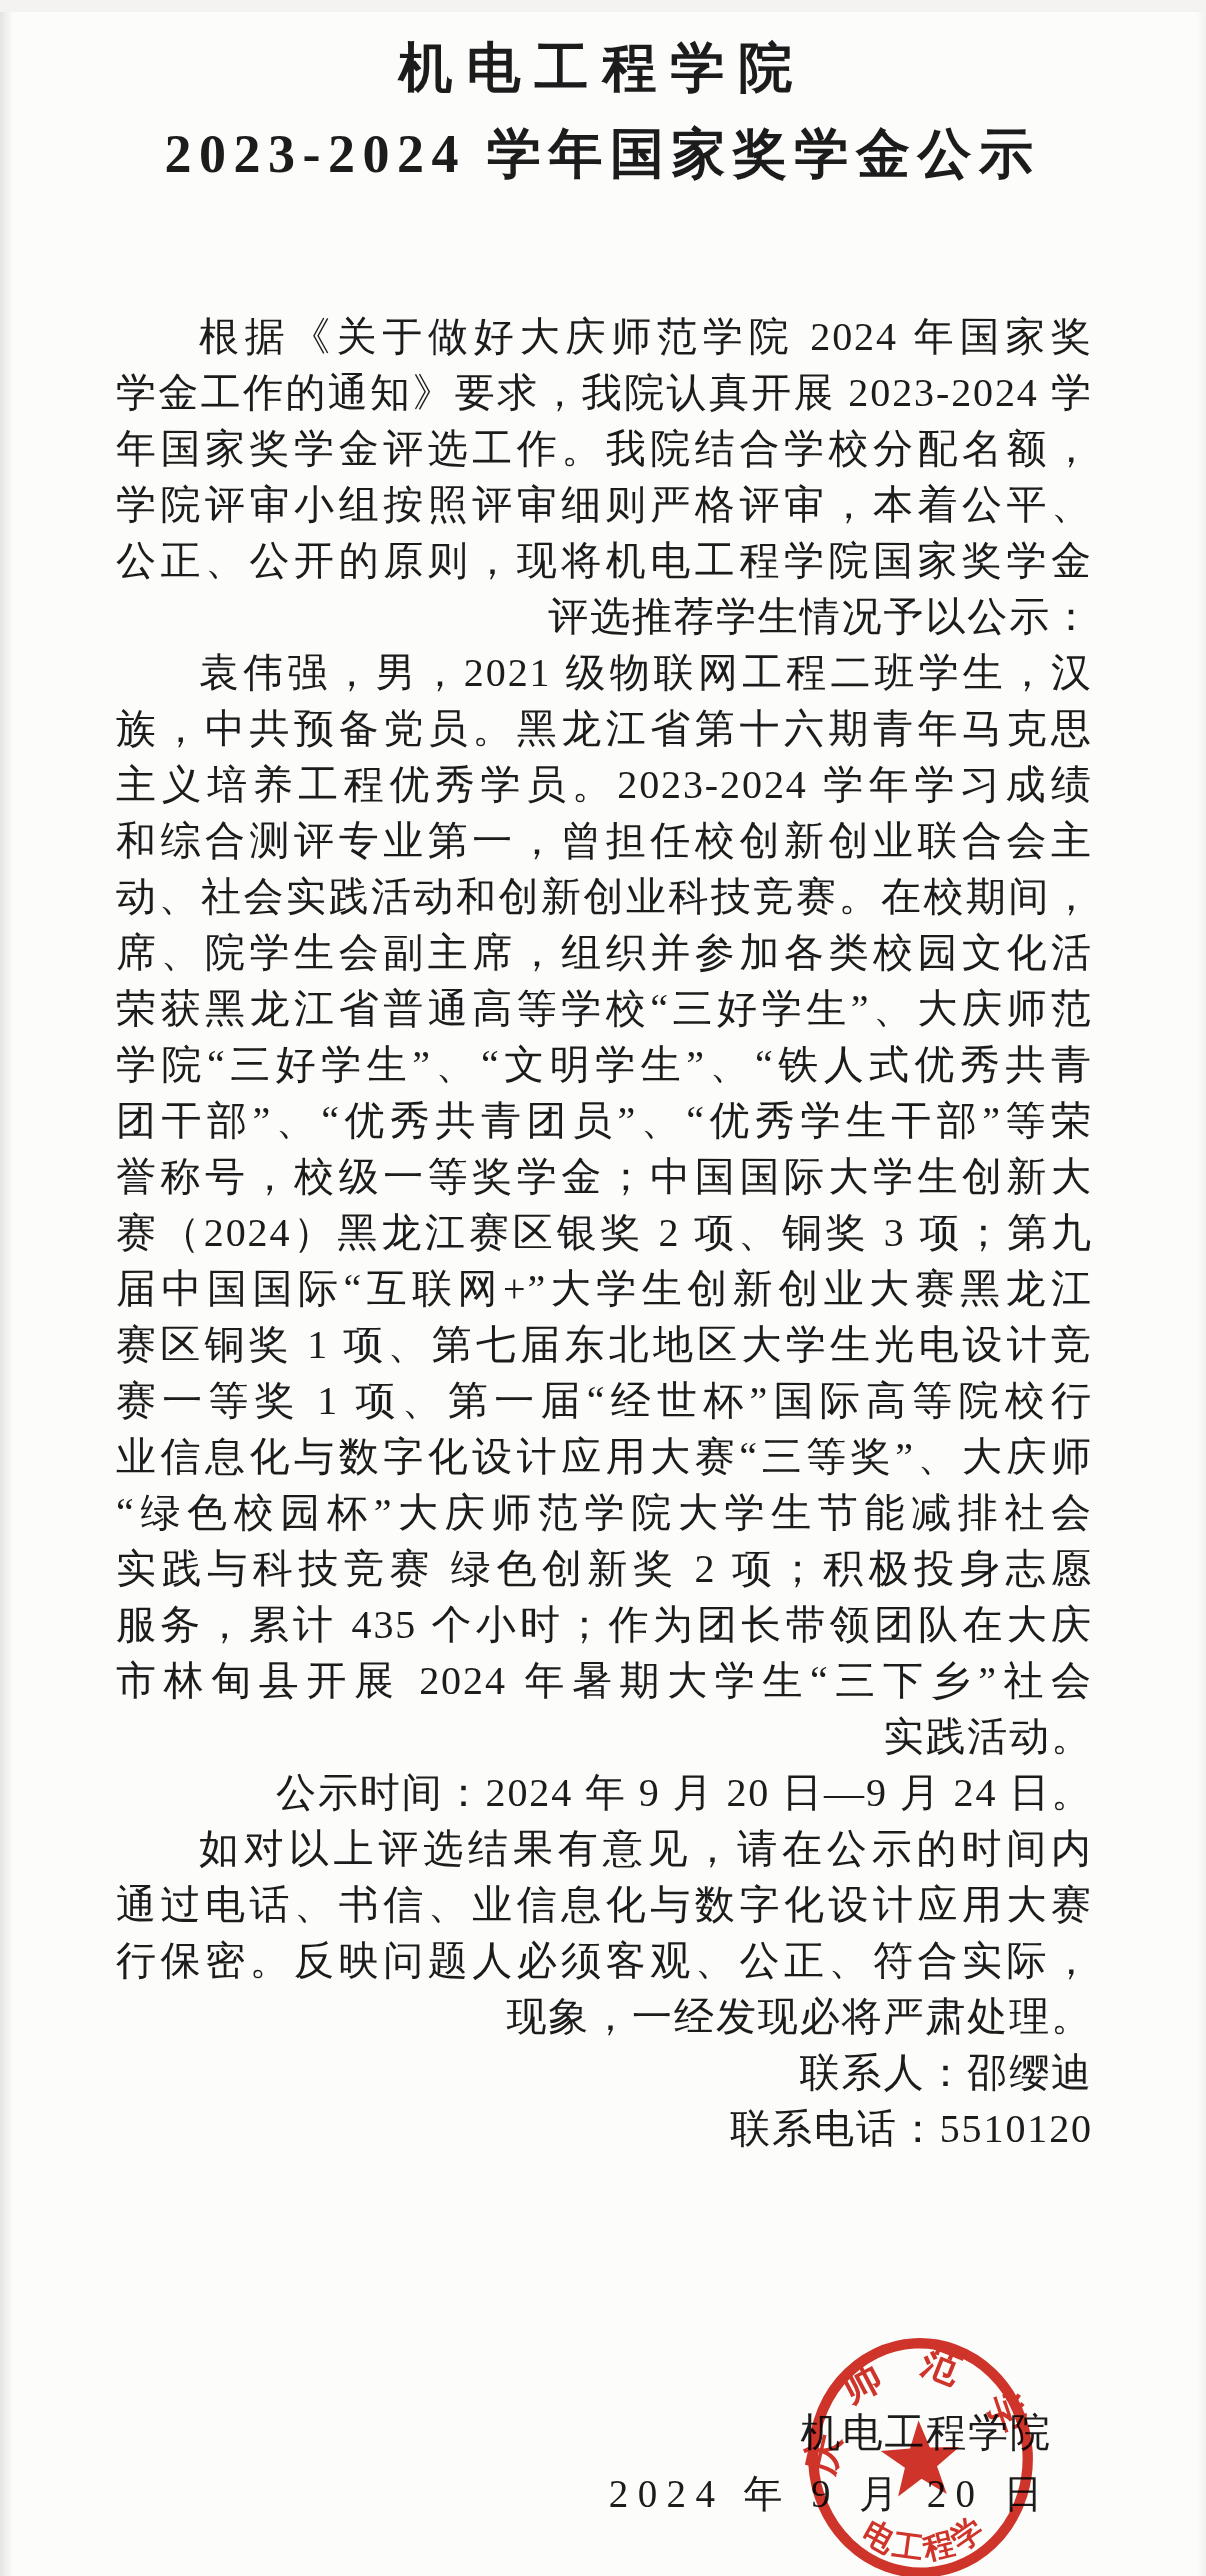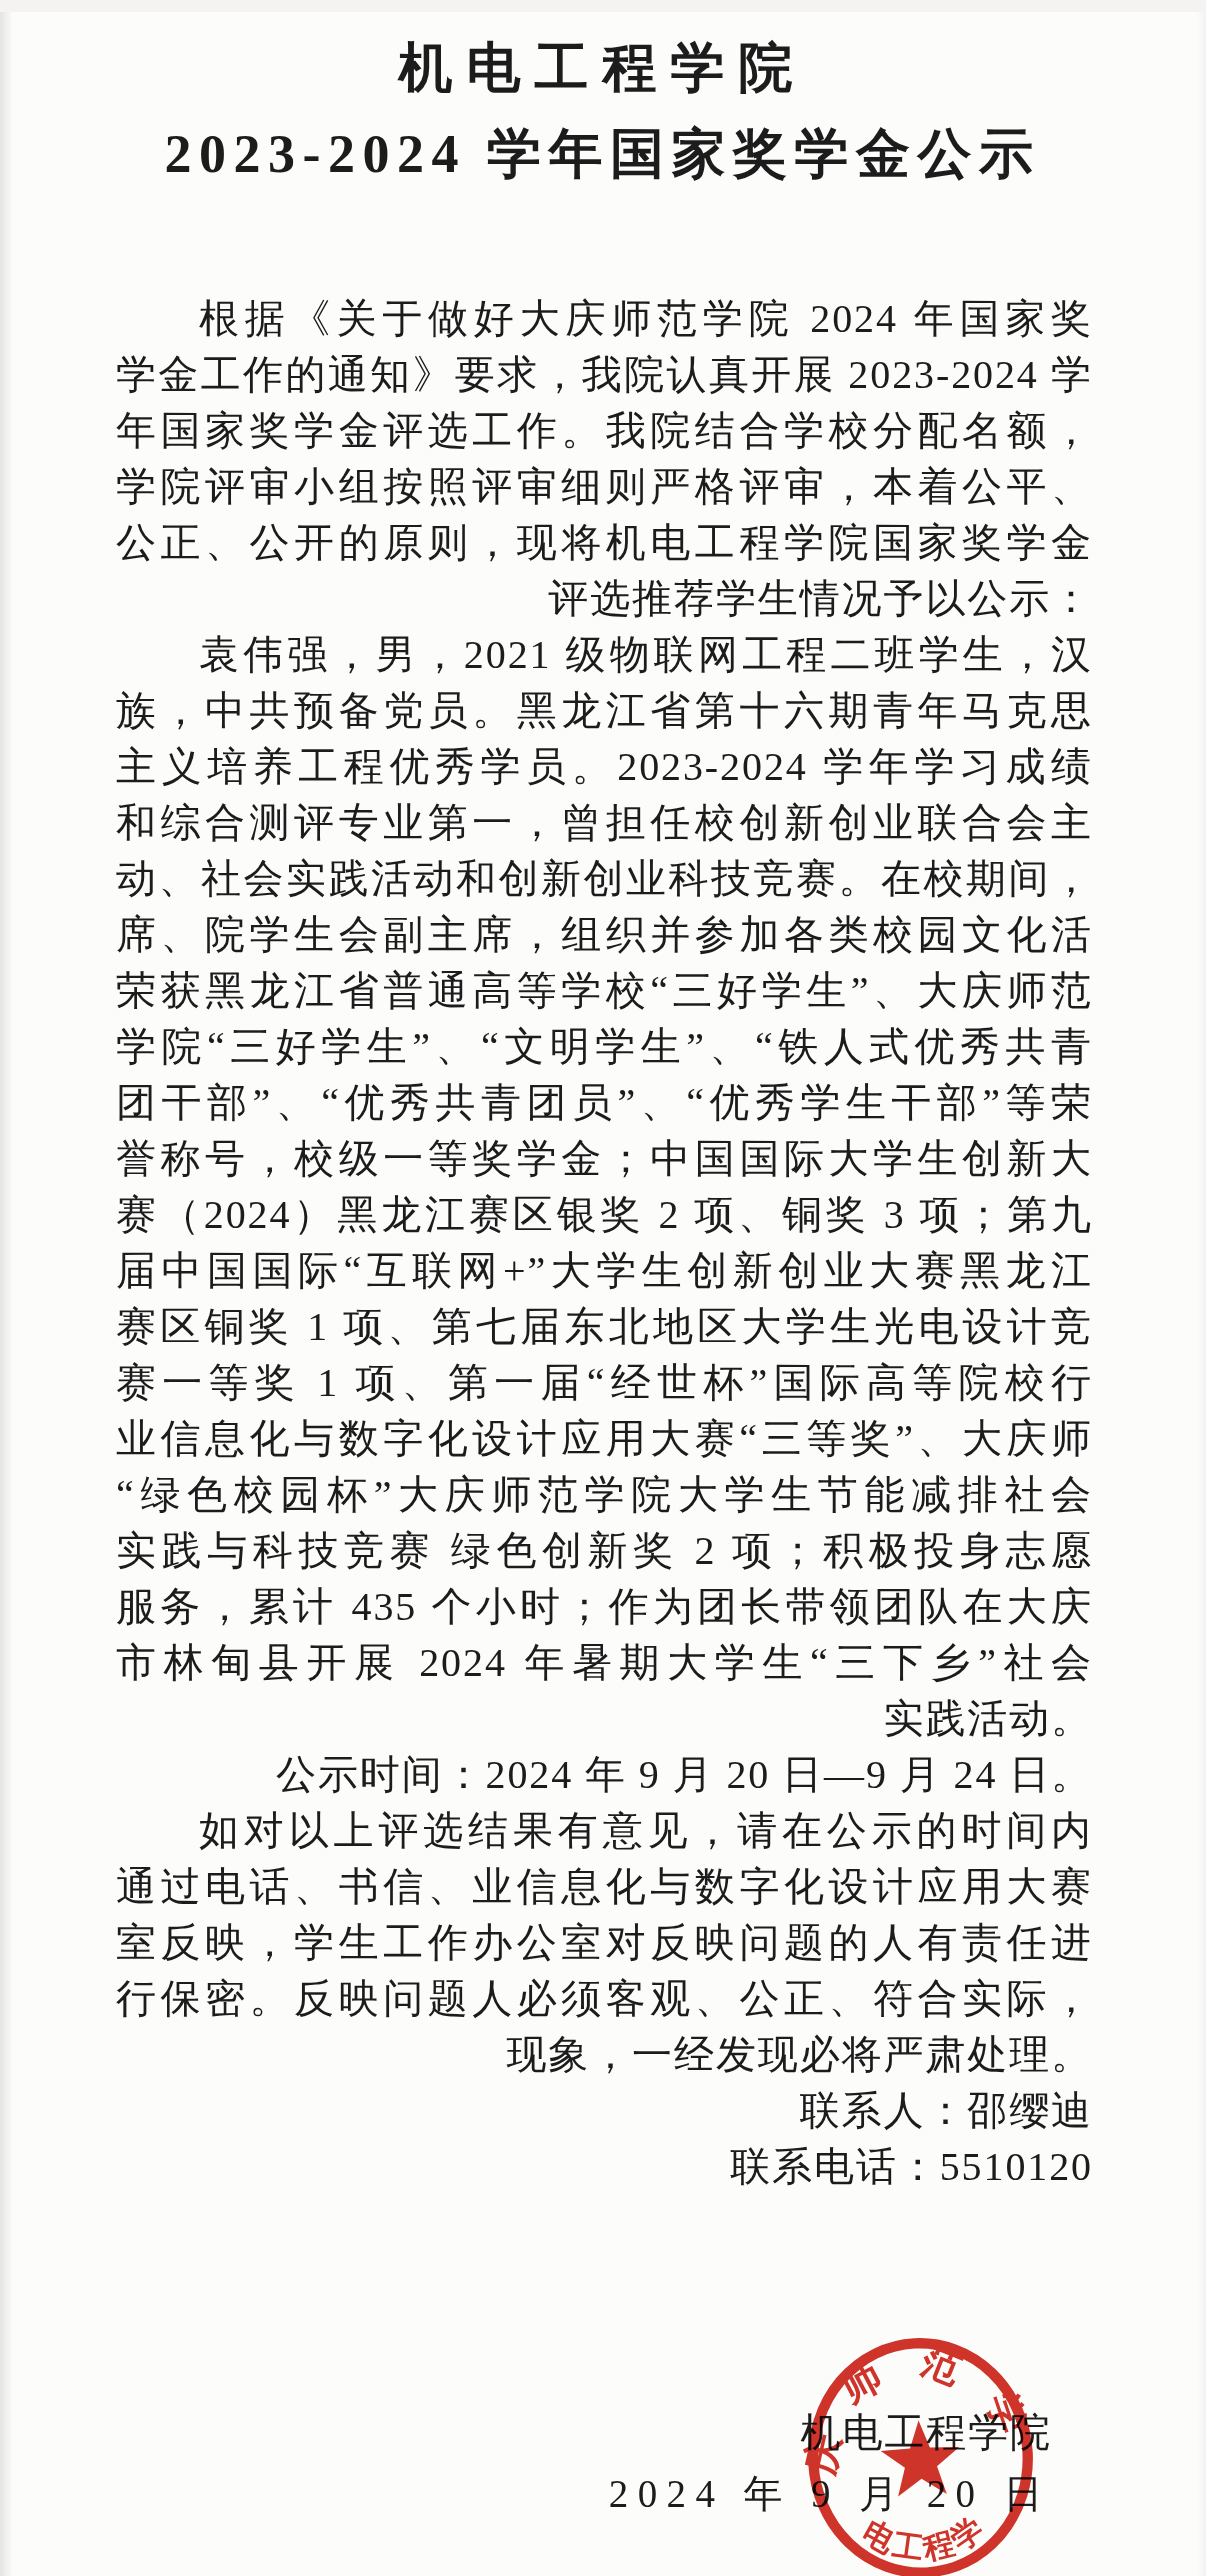--- a/index.html
+++ b/index.html
@@ -22,21 +22,21 @@
     content:"";position:absolute;right:0;top:0;bottom:0;width:9.4px;
     background:linear-gradient(to left,rgba(150,150,150,.10),rgba(150,150,150,0));
     pointer-events:none;
   }
   .titles{position:absolute;left:86px;top:13px;width:1033px;text-align:center;}
   .title-line{
     font-size:54px;font-weight:700;line-height:86px;
     letter-spacing:14px;white-space:nowrap;
   }
   .title-line.t2{letter-spacing:7.5px;}
-  .body-text{position:absolute;left:116px;top:279px;width:977px;}
+  .body-text{position:absolute;left:116px;top:297px;width:977px;}
   .ln{
     font-size:40px;line-height:56px;height:56px;
     letter-spacing:1.9px;
     text-align:right;
     overflow:visible;white-space:nowrap;
   }
   .ln.fit{
     text-align:justify;text-align-last:justify;
     white-space:normal;
   }
@@ -89,21 +89,20 @@
     <div class="ln fit">赛一等奖 1 项、第一届“经世杯”国际高等院校行</div>
     <div class="ln fit">业信息化与数字化设计应用大赛“三等奖”、大庆师</div>
     <div class="ln fit">“绿色校园杯”大庆师范学院大学生节能减排社会</div>
     <div class="ln fit">实践与科技竞赛 绿色创新奖 2 项；积极投身志愿</div>
     <div class="ln fit">服务，累计 435 个小时；作为团长带领团队在大庆</div>
     <div class="ln fit">市林甸县开展 2024 年暑期大学生“三下乡”社会</div>
     <div class="ln">实践活动。</div>
     <div class="ln ind">公示时间：2024 年 9 月 20 日—9 月 24 日。</div>
     <div class="ln ind fit">如对以上评选结果有意见，请在公示的时间内</div>
     <div class="ln fit">通过电话、书信、业信息化与数字化设计应用大赛</div>
-    <div class="ln fit">室反映，学生工作办公室对反映问题的人有责任进</div>
     <div class="ln fit">行保密。反映问题人必须客观、公正、符合实际，</div>
     <div class="ln">现象，一经发现必将严肃处理。</div>
     <div class="ln ind">联系人：邵缨迪</div>
     <div class="ln ind">联系电话：5510120</div>
   </div>
 
   <div class="signature">
     <div class="sig-org">机电工程学院</div>
     <div class="sig-date">2024 年 9 月 20 日</div>
   </div>

